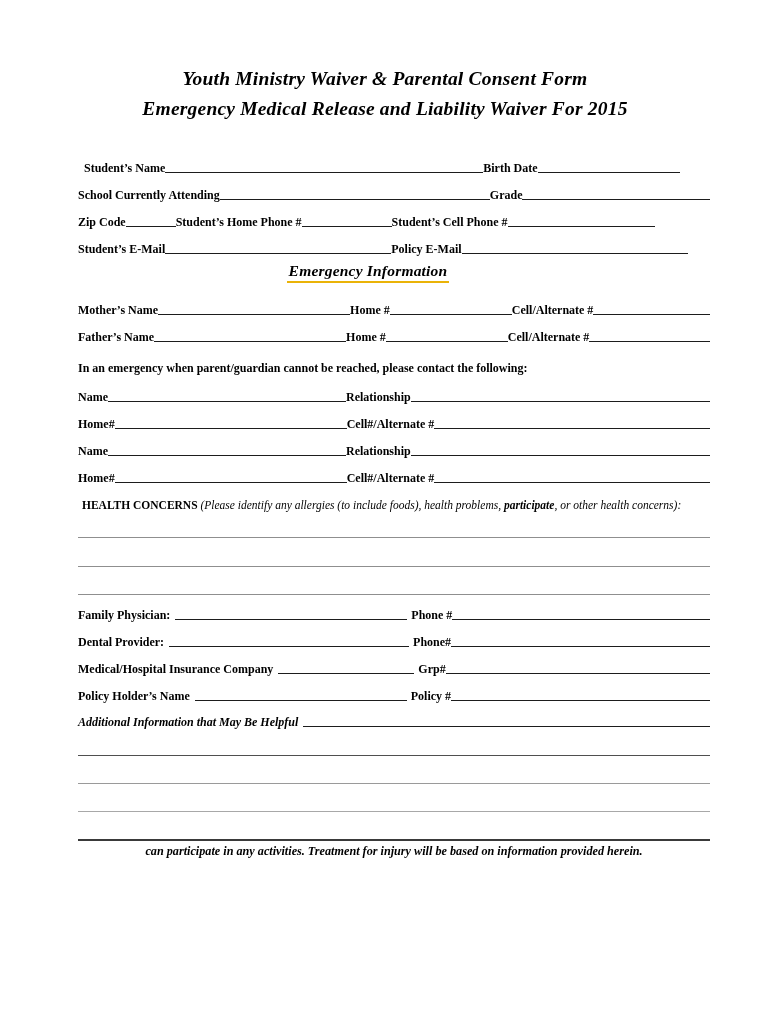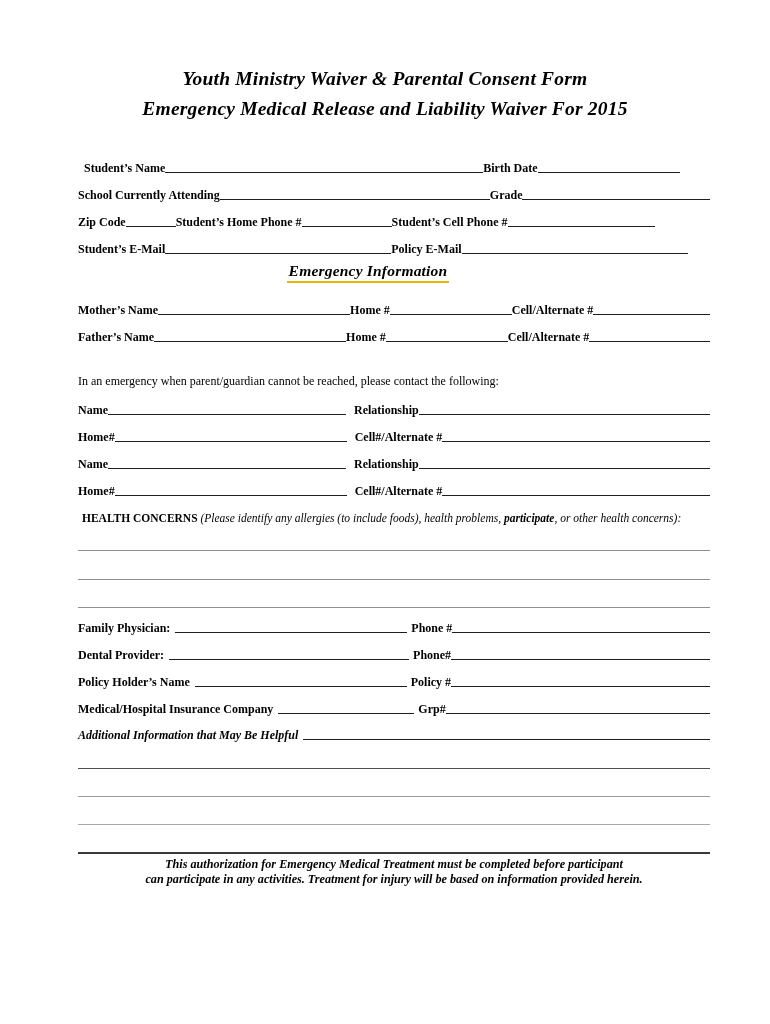--- a/index.html
+++ b/index.html
@@ -38,21 +38,21 @@
   .it{font-style:italic;}
   .ln{
     border-bottom:1.4px solid #1d1d1d;
     margin-bottom:2px;
     height:0;
     align-self:flex-end;
   }
   .fill{flex:1 1 auto;}
   .gap5{margin-left:5px;}
   .ml4{margin-left:4px;}
-  .ml8{margin-left:8px;}
+  .ml8{}
   .ind6{padding-left:6px;}
   .w602{width:602px;}
   .w577{width:577px;}
   .w610{width:610px;}
   .first-row{margin-top:24px;}
   .eheading-wrap{
     text-align:center;
     margin-top:6px;
     height:24px;
     position:relative;
@@ -63,23 +63,23 @@
     font-size:15.5px;
     font-weight:bold;
     font-style:italic;
     border-bottom:2px solid #eab308;
     padding:0 2px 1px 2px;
     letter-spacing:0.2px;
   }
   .mt4{margin-top:4px;}
   .para{
     font-size:12px;
-    font-weight:normal;
+    font-weight:bold;
     line-height:17px;
-    margin-top:29px;
+    margin-top:16px;
     white-space:nowrap;
   }
   .health-para{
     margin-top:12px;
     font-size:11.5px;
     line-height:17px;
     white-space:nowrap;
     padding-left:4px;
   }
   .health-para .hb{font-weight:bold;}
@@ -214,42 +214,41 @@
     </div>
 
     <div class="row">
       <span class="lbl">Dental Provider:</span>
       <span class="ln gap5" style="width:240px"></span>
       <span class="lbl ml4">Phone#</span>
       <span class="ln fill"></span>
     </div>
 
     <div class="row">
+      <span class="lbl">Medical/Hospital Insurance Company</span>
+      <span class="ln gap5" style="width:136px"></span>
+      <span class="lbl ml4">Grp#</span>
+      <span class="ln fill"></span>
+    </div>
+
+    <div class="row">
       <span class="lbl">Policy Holder’s Name</span>
       <span class="ln gap5" style="width:212px"></span>
       <span class="lbl ml4">Policy #</span>
-      <span class="ln fill"></span>
-    </div>
-
-    <div class="row">
-      <span class="lbl">Medical/Hospital Insurance Company</span>
-      <span class="ln gap5" style="width:136px"></span>
-      <span class="lbl ml4">Grp#</span>
       <span class="ln fill"></span>
     </div>
 
     <div class="row h26">
       <span class="lbl it">Additional Information that May Be Helpful</span>
       <span class="ln fill gap5"></span>
     </div>
 
     <div class="blank h26 c-d1"></div>
     <div class="blank h27b c-g1"></div>
     <div class="blank h27b c-g2"></div>
     <div class="blank h27b c-d2"></div>
 
     <div class="footer">
-      <div>This authorization for Emergency Medical Treatment must be completed before participant</div>
       <div>can participate in any activities. Treatment for injury will be based on information provided herein.</div>
     </div>
 
   </div>
 </div>
 
 </body></html>

